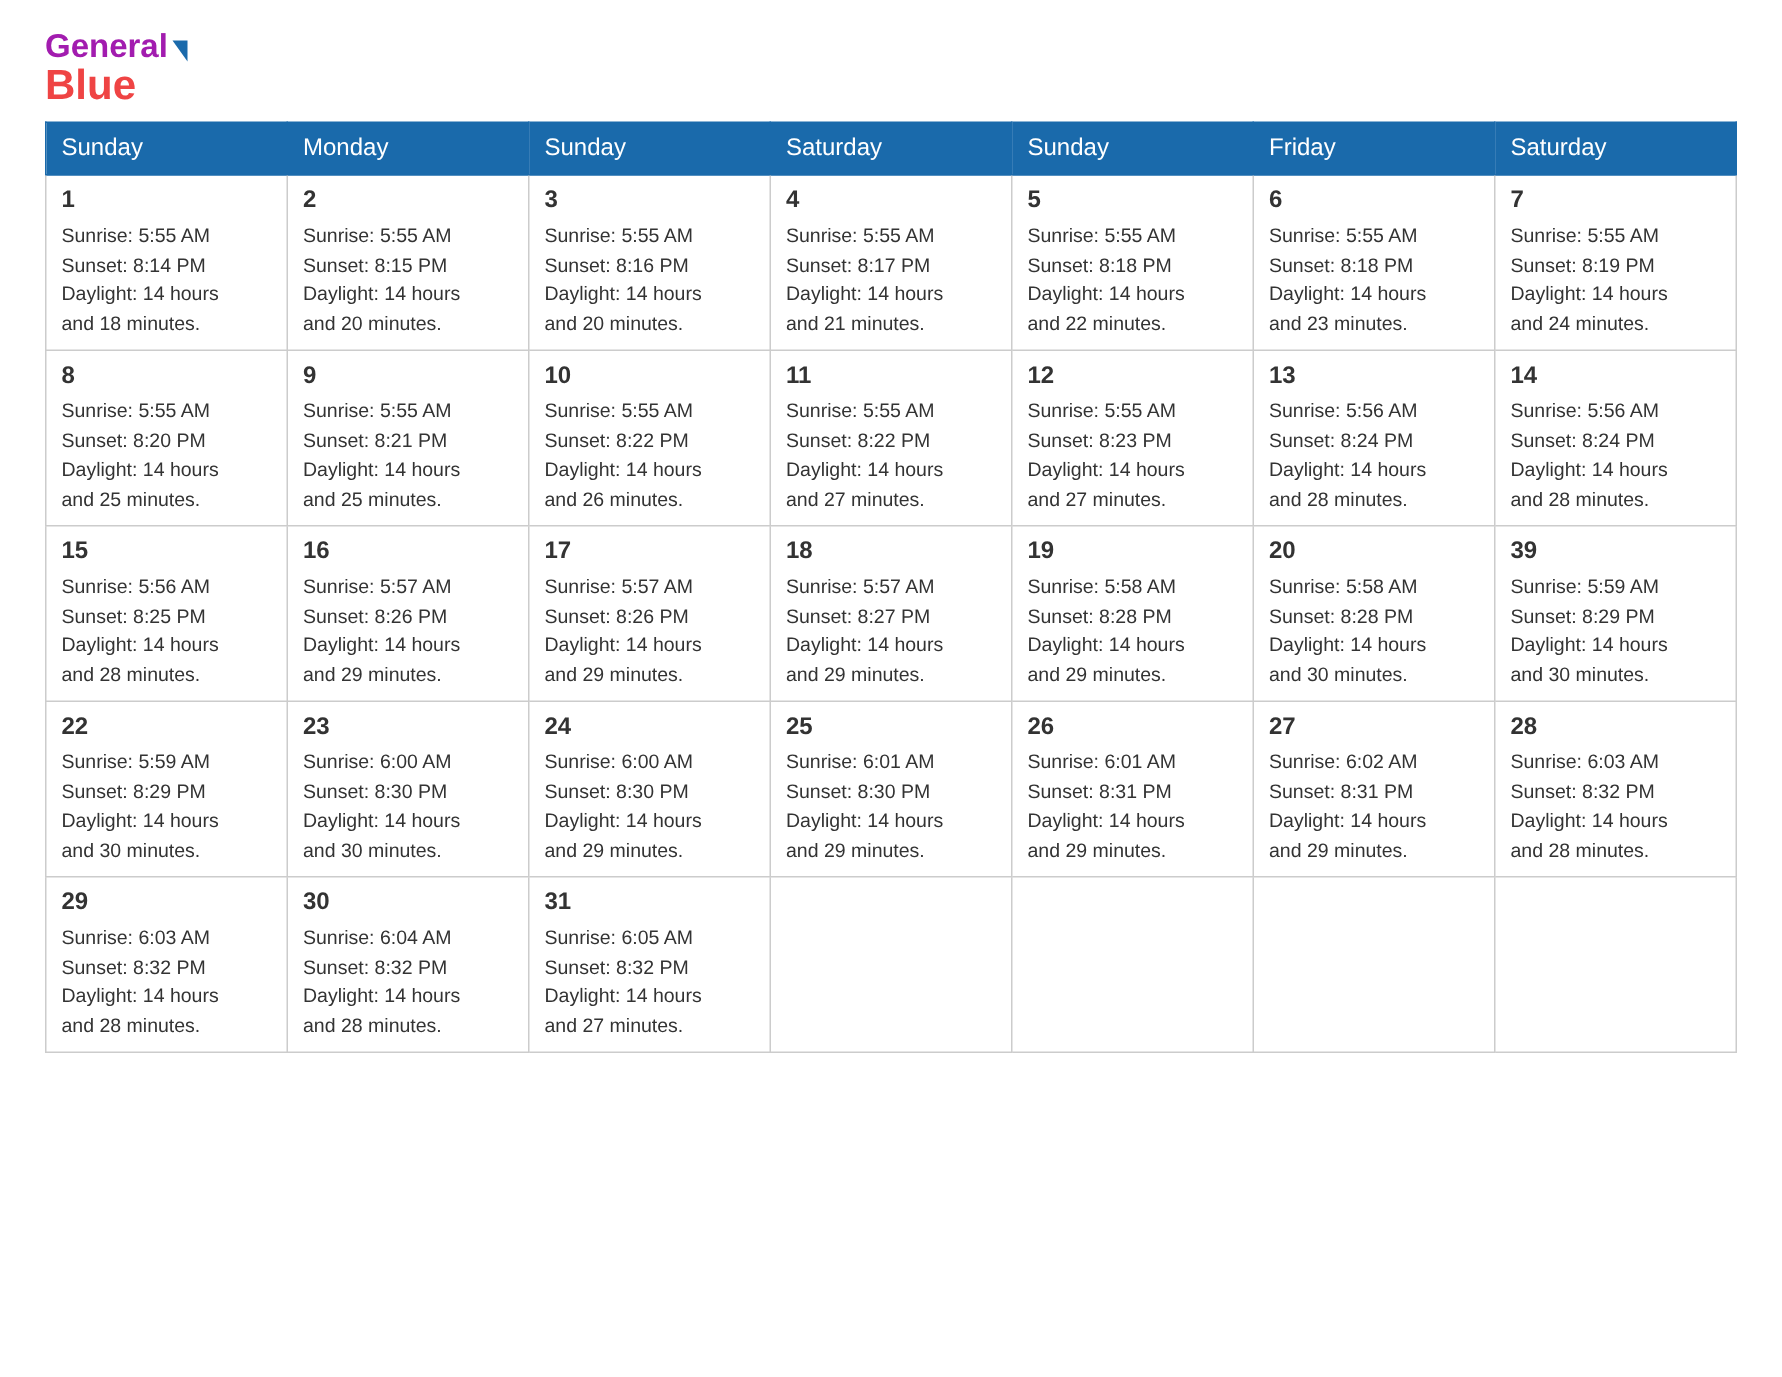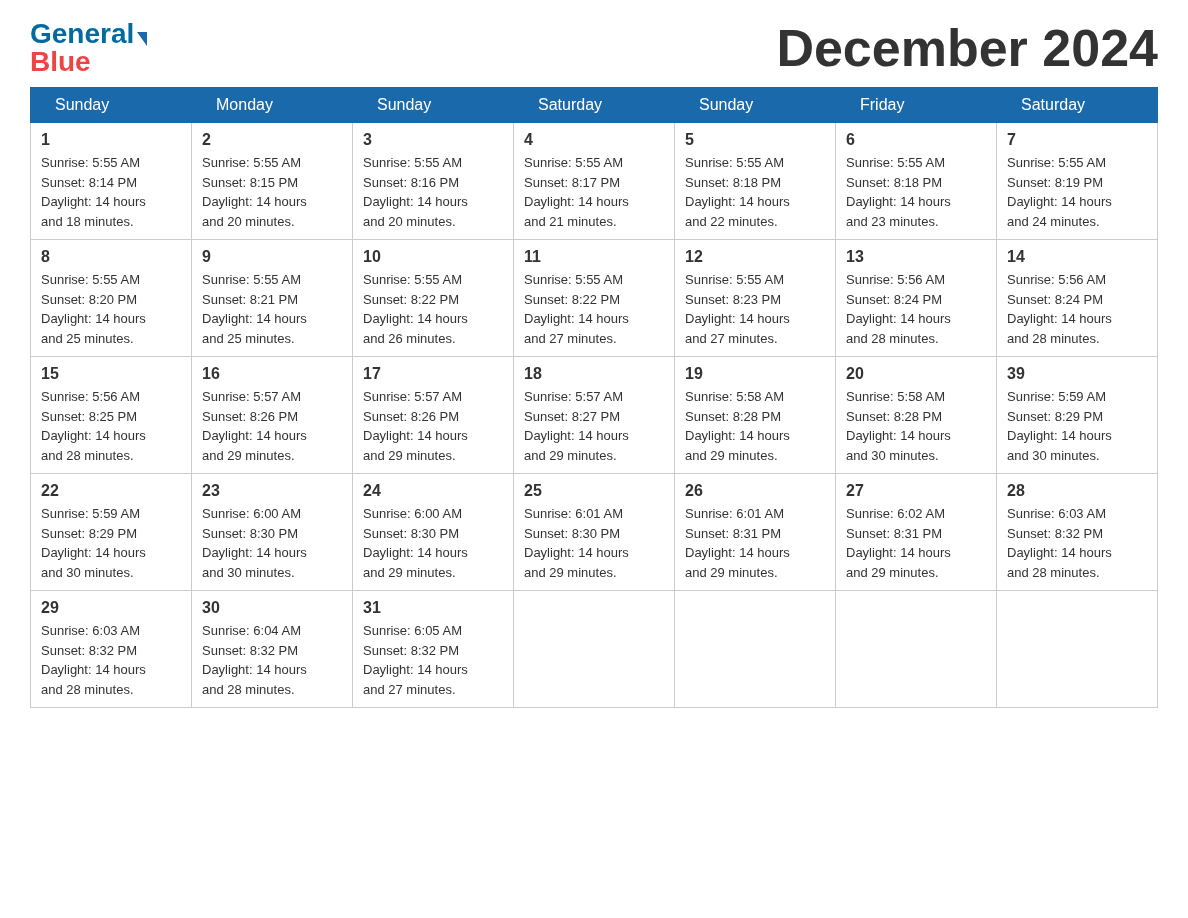--- a/index.html
+++ b/index.html
@@ -15,23 +15,23 @@
       justify-content: space-between;
       align-items: flex-start;
       margin-bottom: 10px;
     }
     .logo {
       display: flex;
       flex-direction: column;
       align-items: flex-start;
     }
     .logo-general {
-      font-size: 28px;
-      font-weight: bold;
-      color: #0369a1;
+      font-size: 22px;
+      font-weight: bold;
+      color: #a21caf;
       line-height: 1;
       margin-top: 39px;
     }
     .logo-blue {
       font-size: 28px;
       font-weight: bold;
       color: #ef4444;
       line-height: 1;
     }
     .logo-triangle {
@@ -61,21 +61,21 @@
     table {
       width: 100%;
       border-collapse: collapse;
       margin-top: 10px;
     }
     th {
       background-color: #1a6aab;
       color: #fff;
       font-size: 16px;
       font-weight: normal;
-      padding: 8px 24px;
+      padding: 8px 10px;
       text-align: left;
       border: 1px solid #1a6aab;
     }
     td {
       border: 1px solid #ccc;
       vertical-align: top;
       padding: 8px 10px;
       font-size: 13px;
       color: #333;
       width: 14.28%;
@@ -106,21 +106,20 @@
 <div class="header">
   <div class="logo">
     <div>
       <span class="logo-general">General</span><span class="logo-triangle"></span>
     </div>
     <div>
       <span class="logo-blue">Blue</span>
     </div>
   </div>
   <div class="title-area">
-    <div class="month-title">December 2024</div>
   </div>
 </div>
 
 <table>
   <thead>
     <tr>
       <th><span>Sunday</span></th>
       <th><span>Monday</span></th>
       <th><span>Sunday</span></th>
       <th><span>Saturday</span></th>

